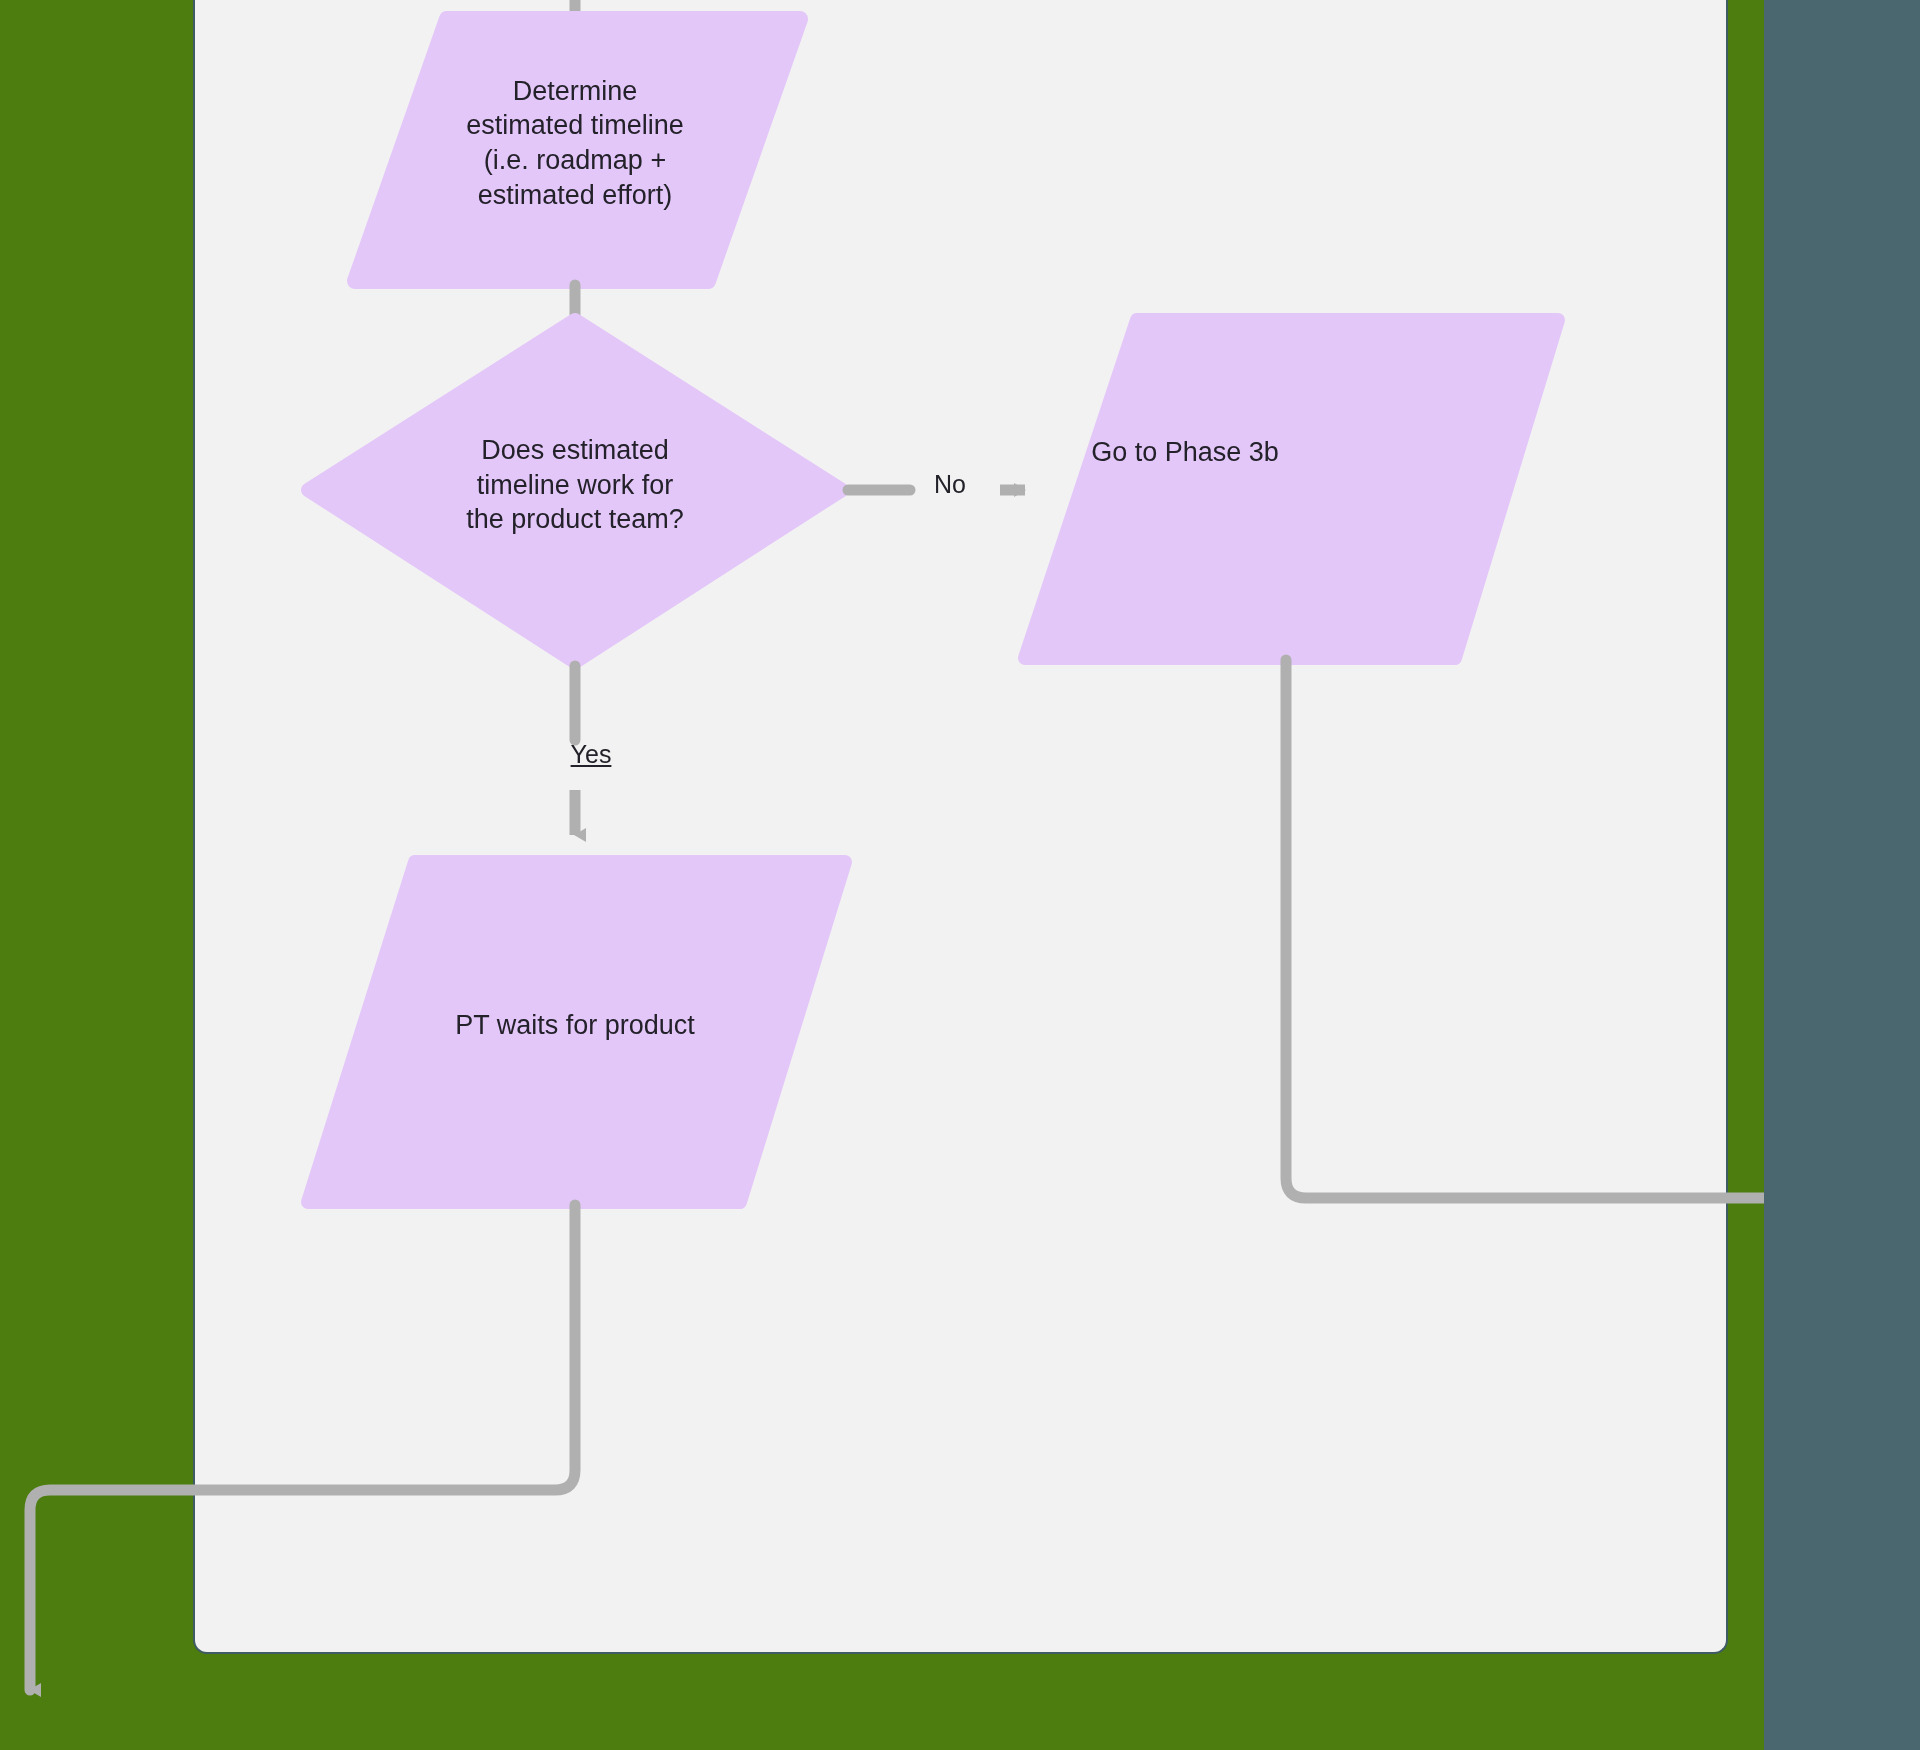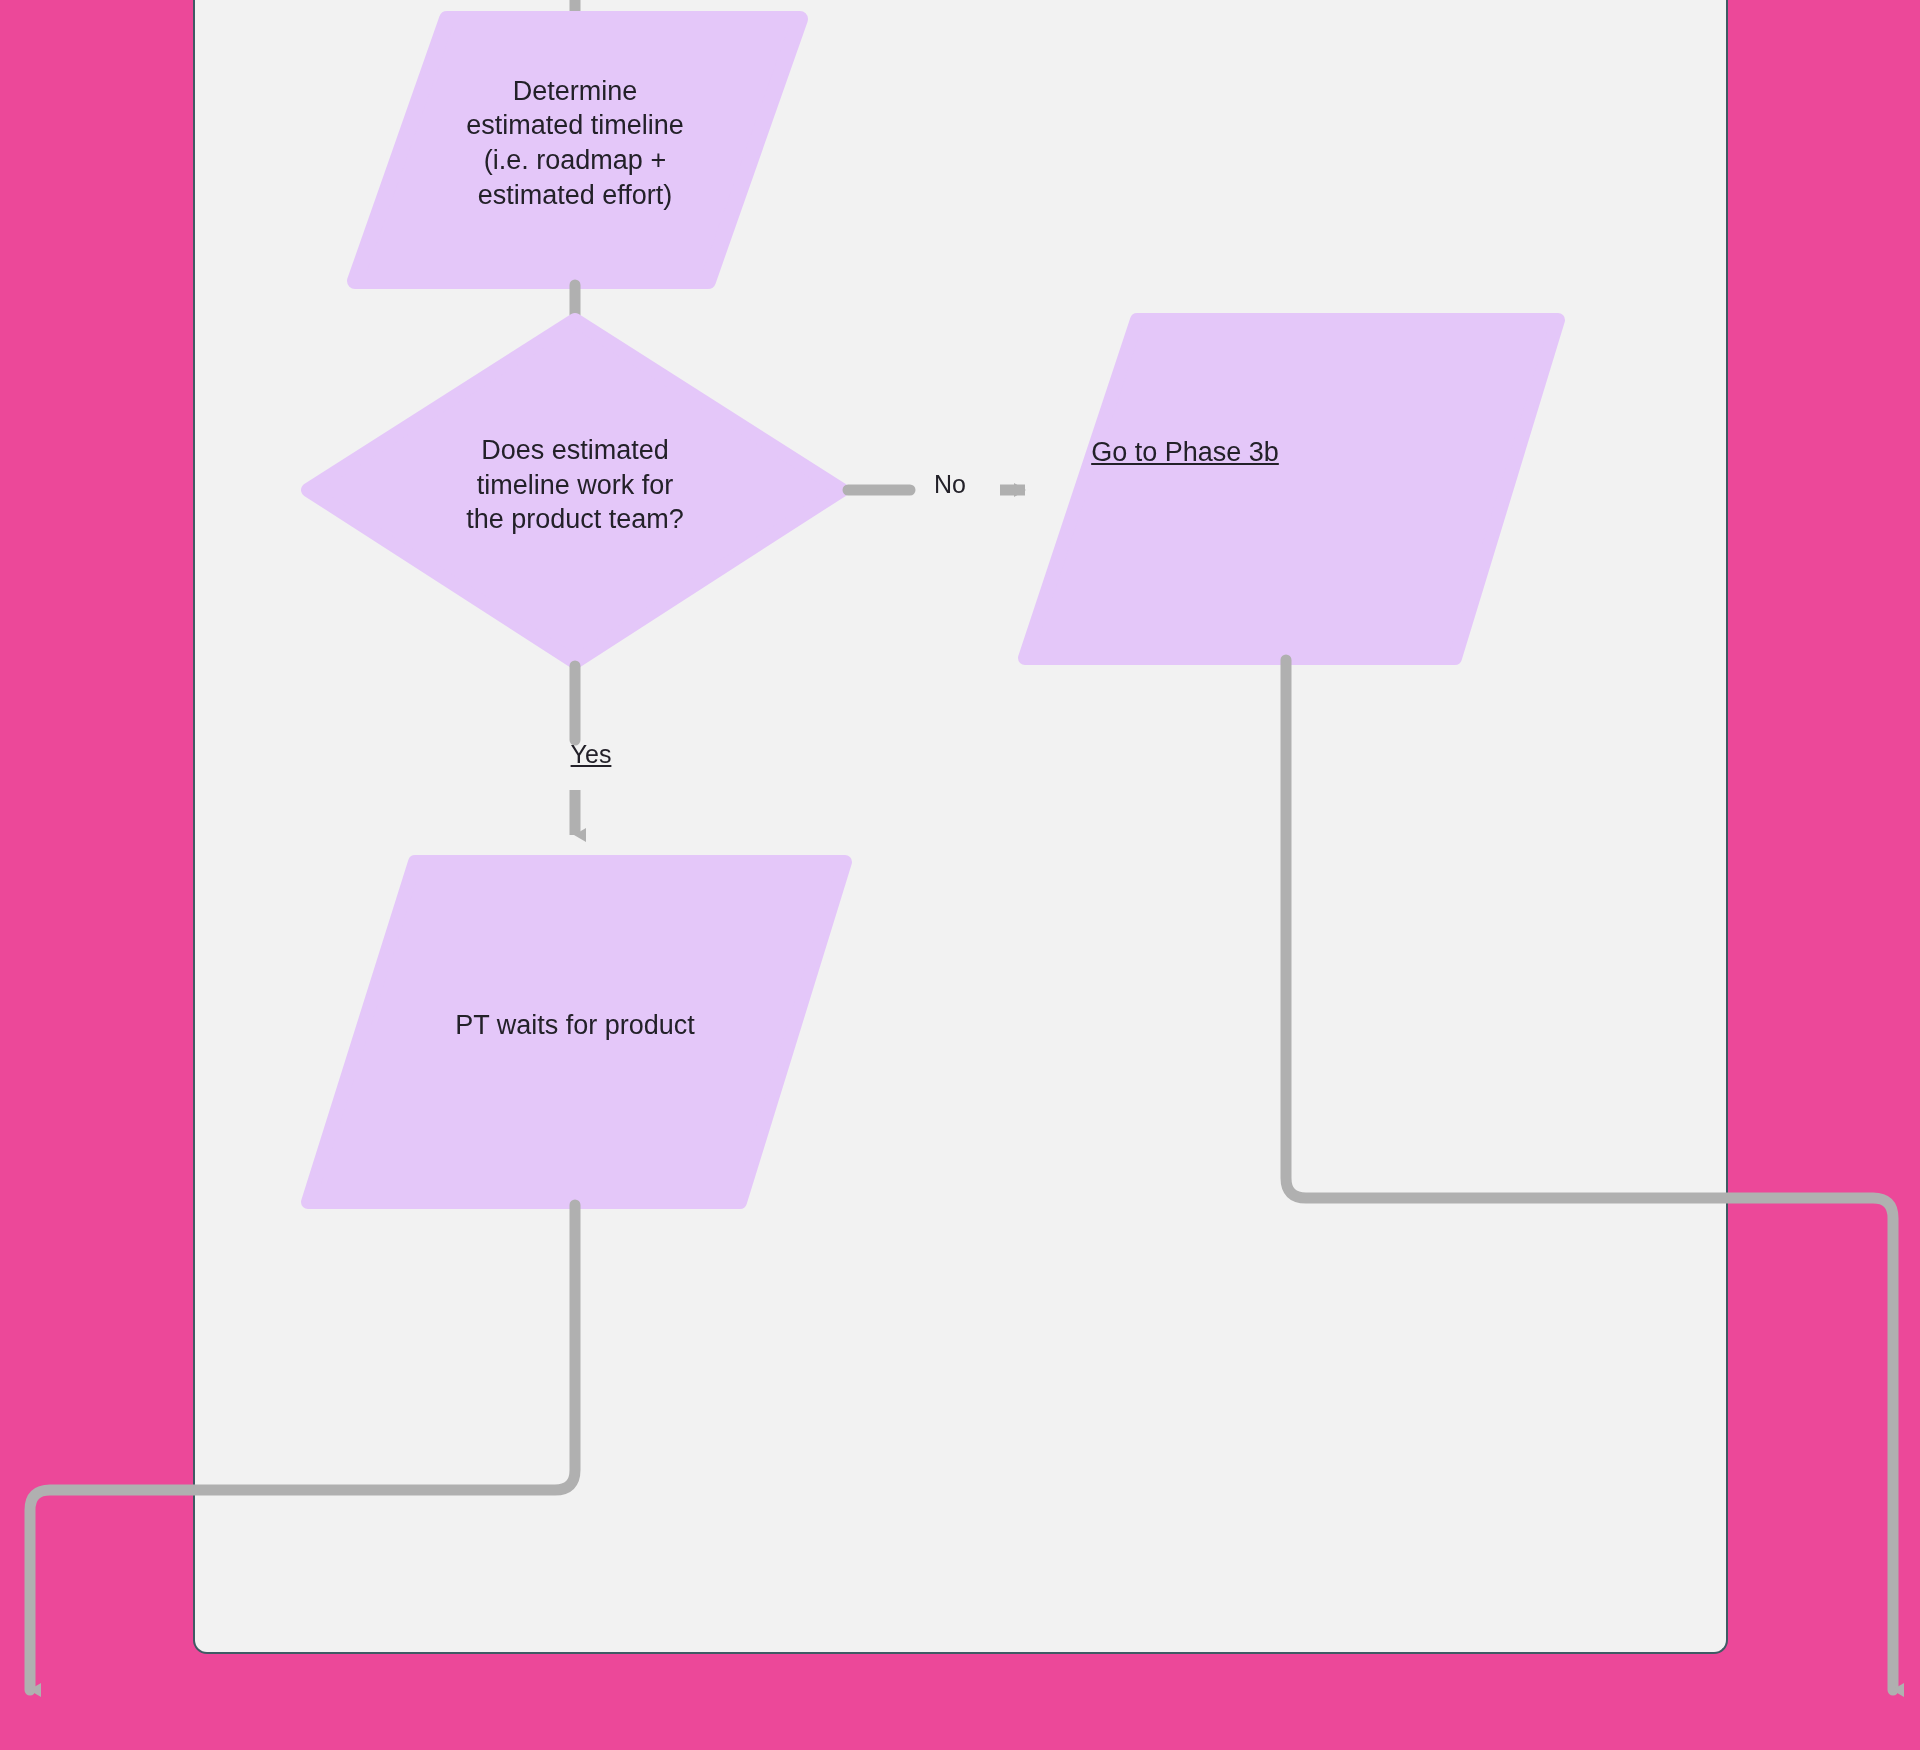--- a/index.html
+++ b/index.html
@@ -2,23 +2,23 @@
 <html><head>
 <meta charset="utf-8">
 <style>
   html, body {
     margin: 0;
     padding: 0;
     background: #4a6770;
   }
   #root {
     position: relative;
-    width: 1920px;
+    width: 1764px;
     height: 1750px;
-    background: #ec4899;
+    background: #4d7c0f;
     overflow: hidden;
     font-family: "Liberation Sans", sans-serif;
   }
   
   #panel {
     position: absolute;
     left: 193px;
     top: -40px;
     width: 1535px;
     height: 1694px;
@@ -53,21 +53,21 @@
   .edge-label {
     position: absolute;
     color: #232129;
     font-size: 25px;
     line-height: 1;
     text-align: center;
   }
   
   #lbl-determine { left: 355px; top: 48px;  width: 440px; height: 190px; }
   #lbl-decision  { left: 355px; top: 405px; width: 440px; height: 160px; }
-  #lbl-phase3b   { left: 965px; top: 432px; width: 440px; height: 40px; text-decoration: underline;  }
+  #lbl-phase3b   { left: 965px; top: 432px; width: 440px; height: 40px;  }
   #lbl-ptwaits   { left: 355px; top: 1005px;width: 440px; height: 40px;  }
   #lbl-no        { left: 920px; top: 472px; width: 60px;  }
   #lbl-yes       { left: 561px; top: 742px; width: 60px; text-decoration: underline;  }
 </style>
 </head>
 <body>
 
 <div id="root">
 
   <div id="panel"></div>

